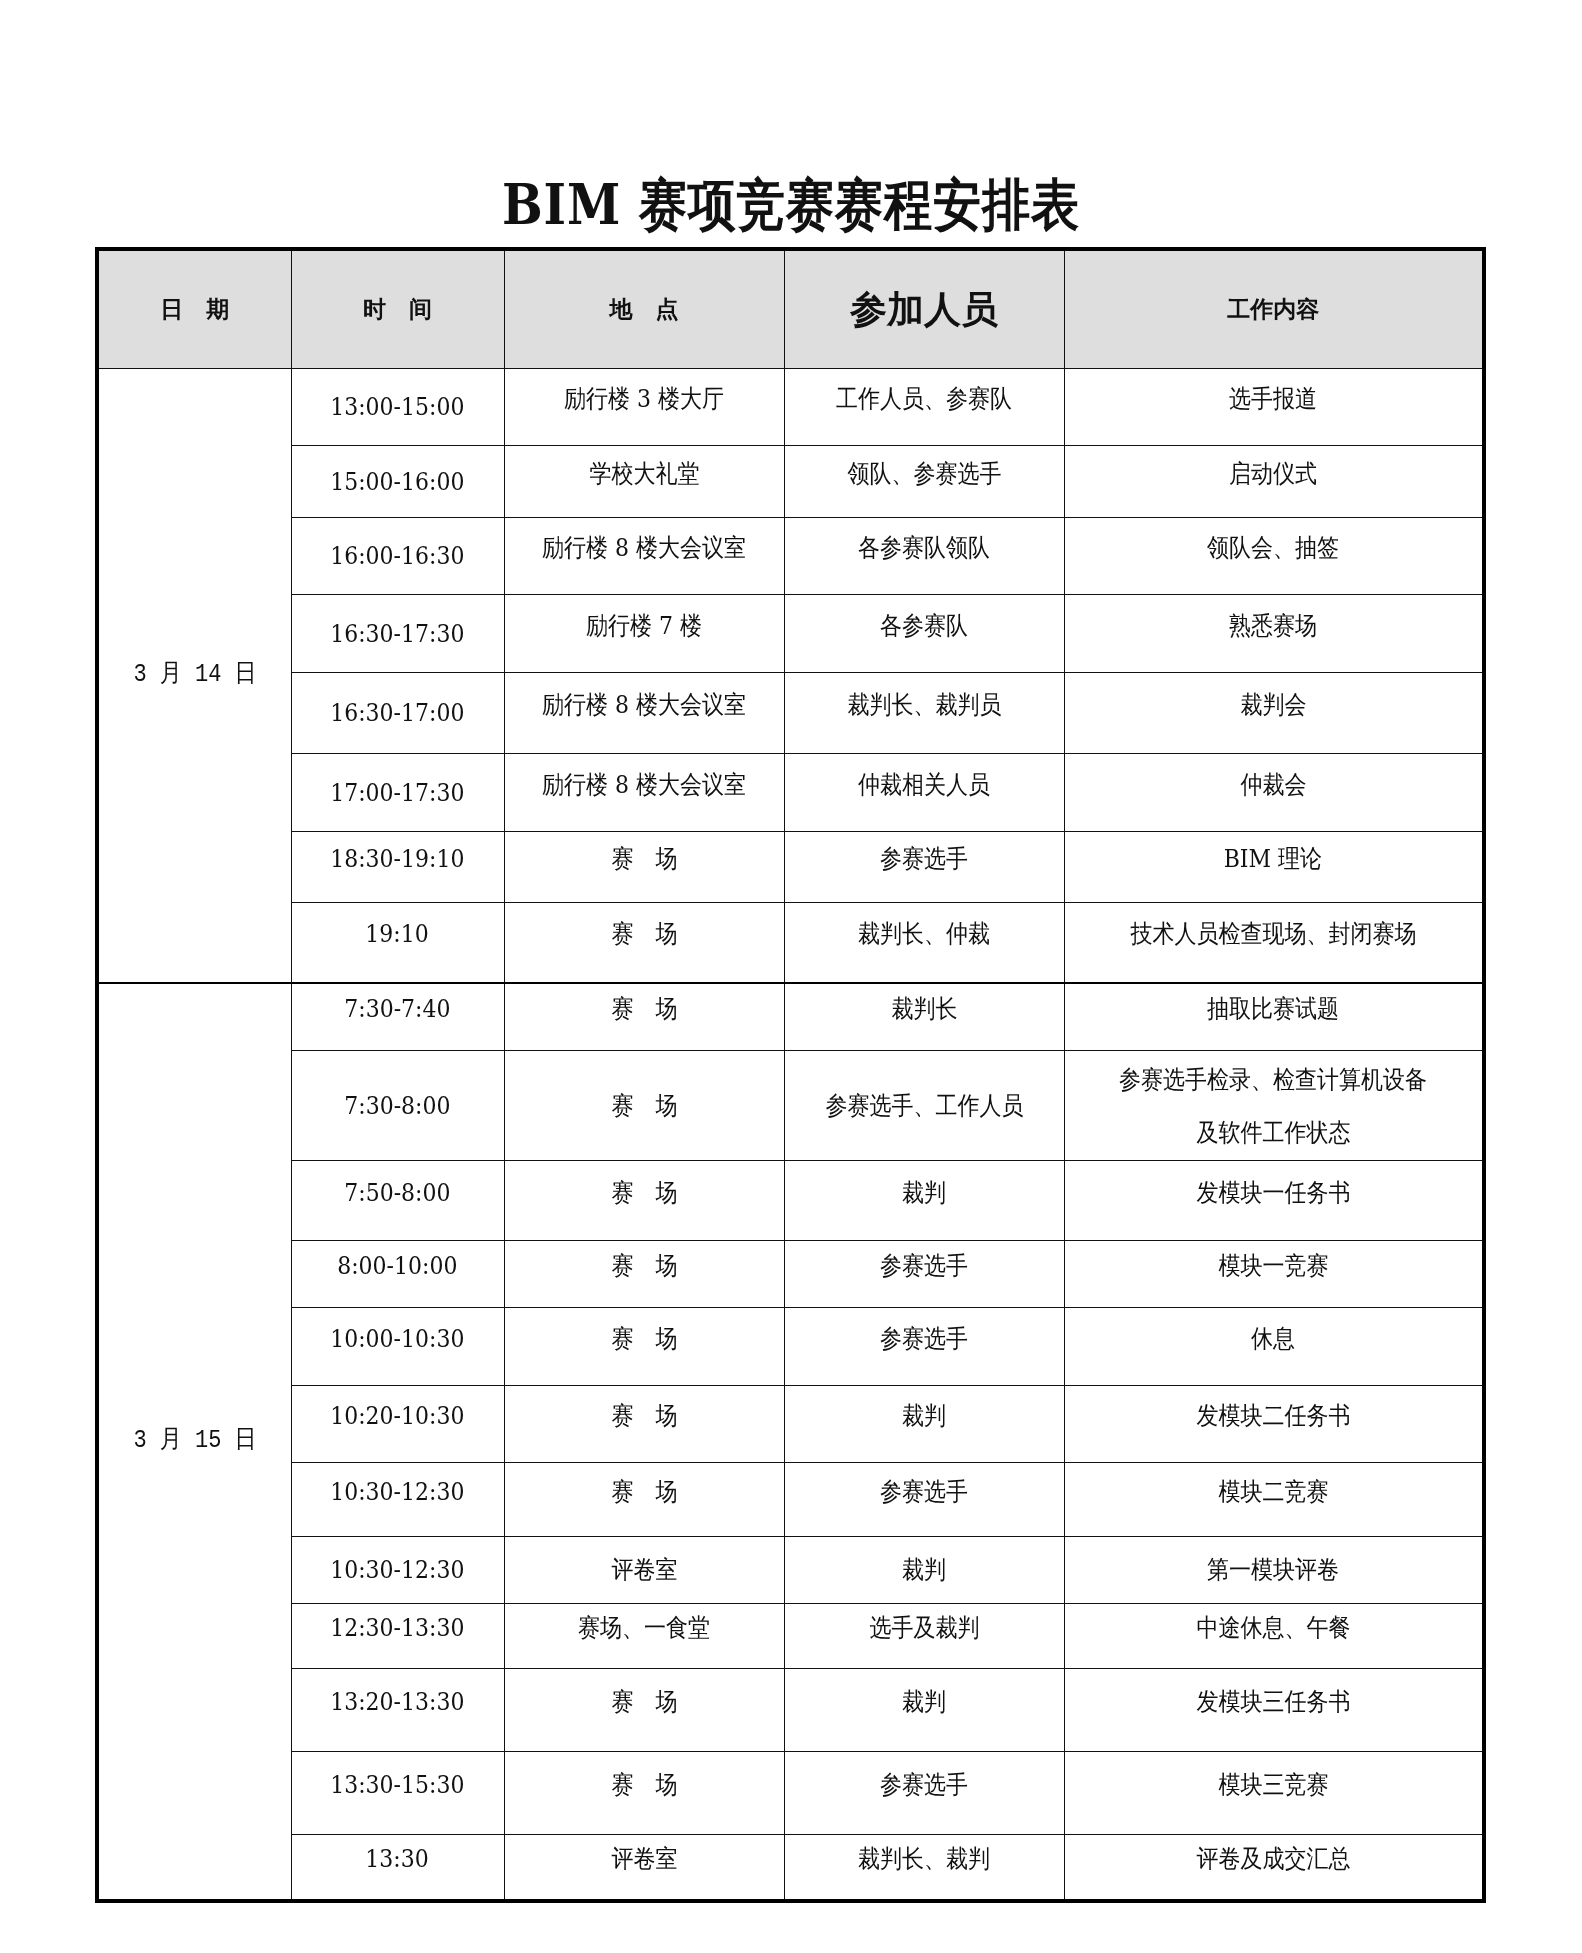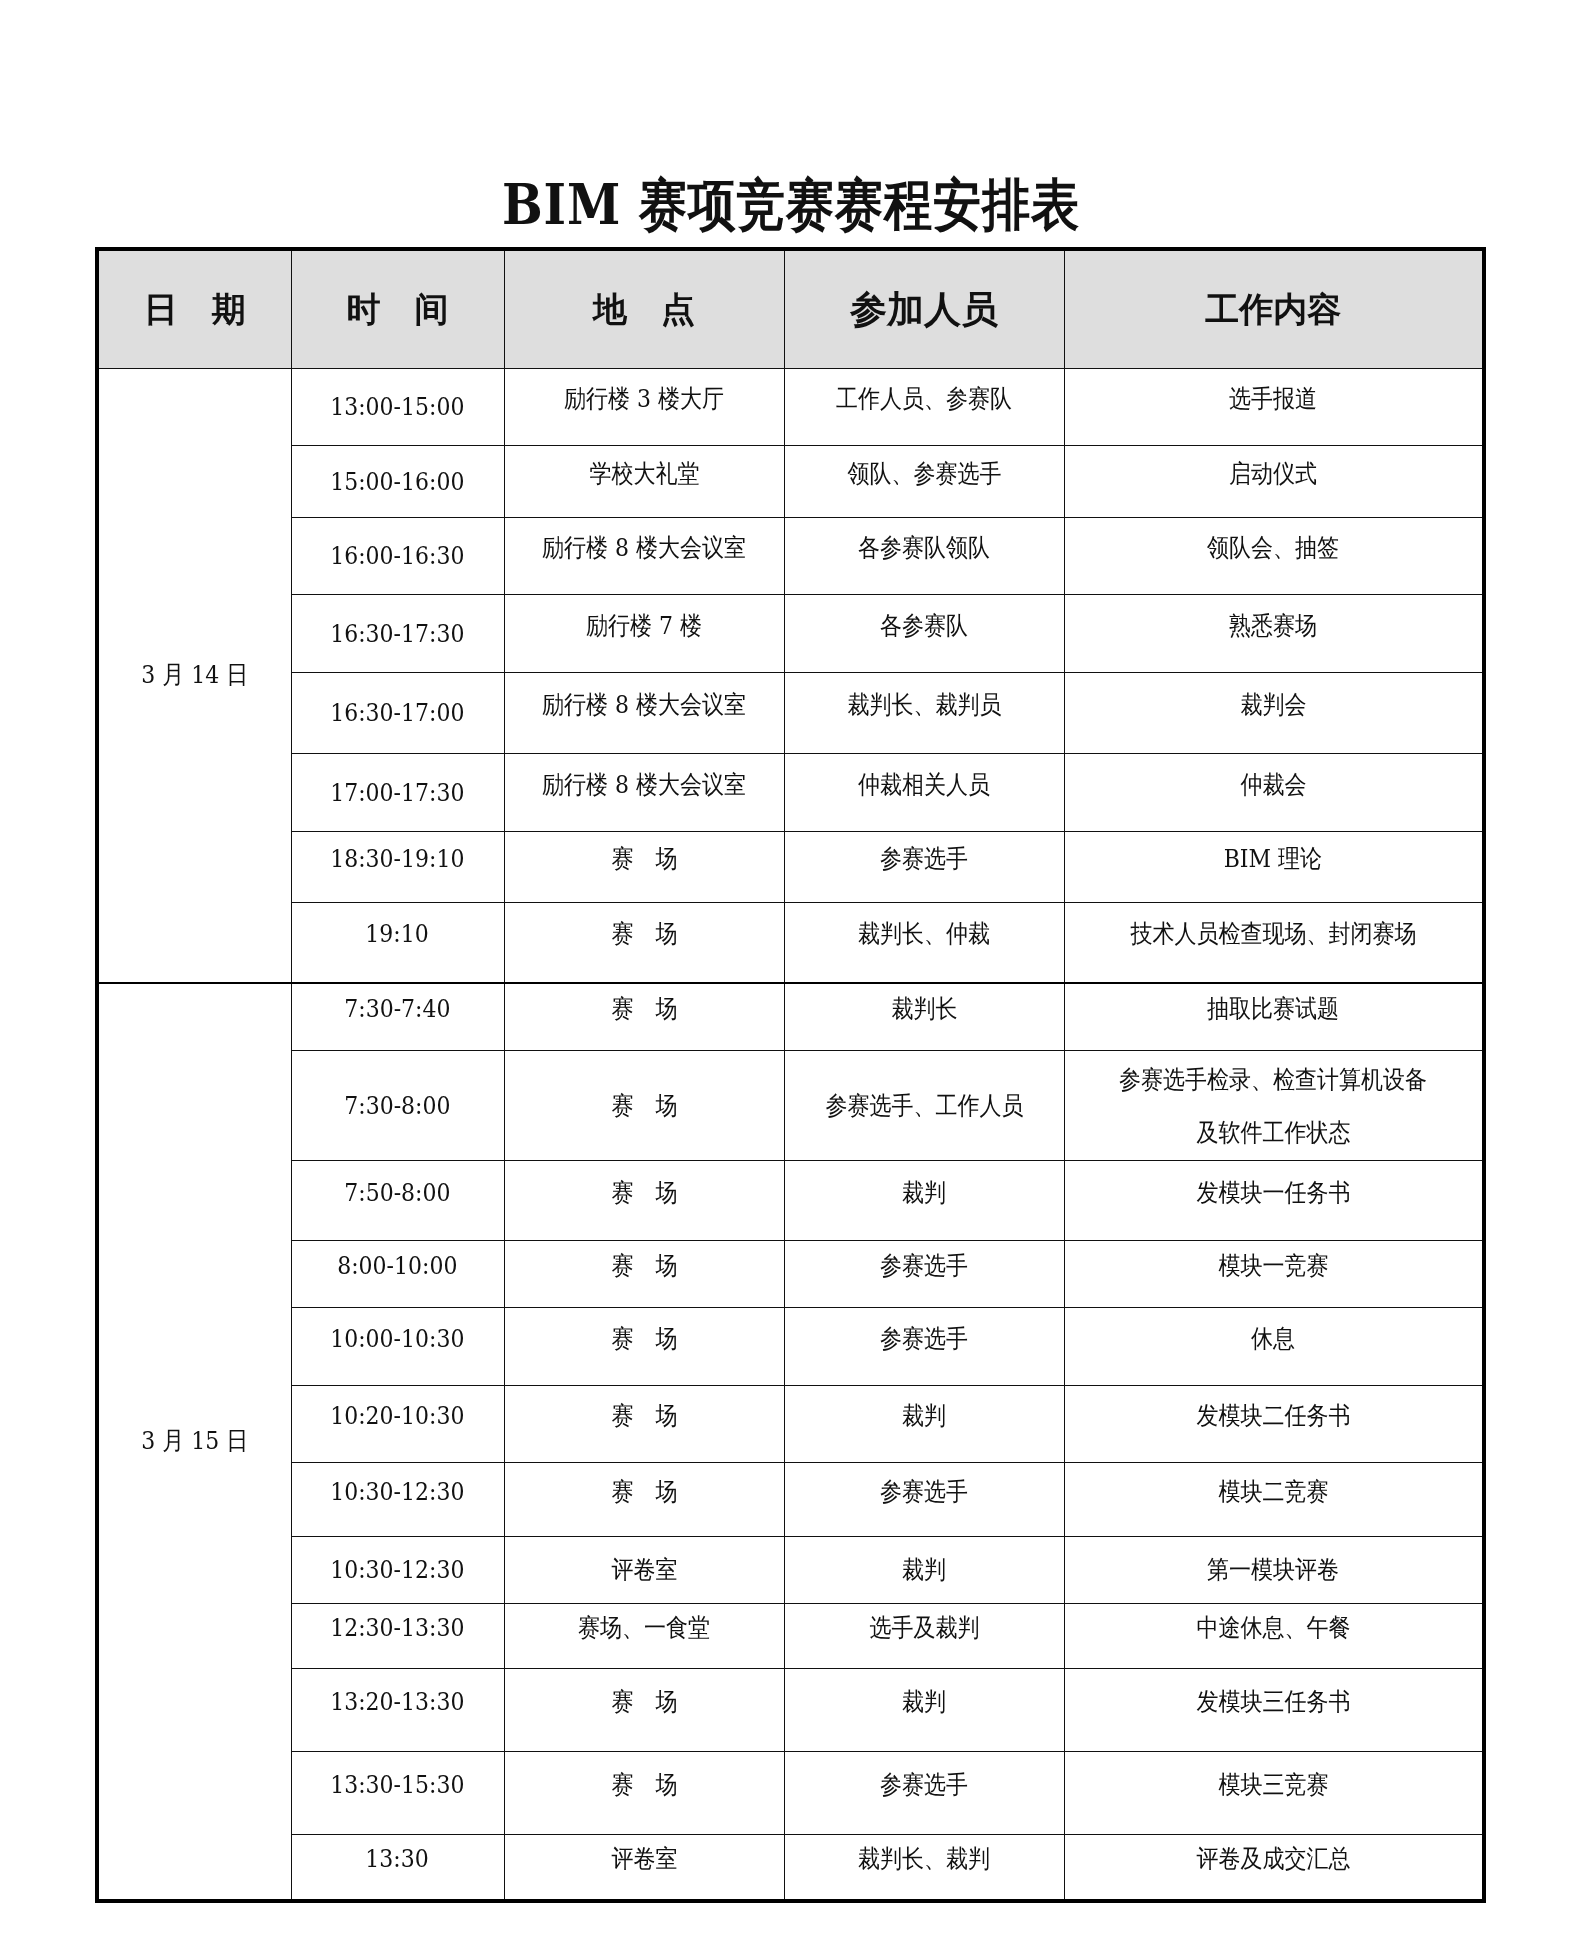--- a/index.html
+++ b/index.html
@@ -1,24 +1,24 @@
 <!DOCTYPE html>
 <html><head>
 <meta charset="utf-8">
 <style>
   html,body{margin:0;padding:0;background:#ffffff;}
   body{width:1582px;height:1953px;position:relative;overflow:hidden;font-family:"DejaVu Serif","Liberation Serif",serif;color:#111;}
   .title{position:absolute;left:0;width:1582px;top:168px;text-align:center;font-size:56px;font-weight:bold;letter-spacing:1px;font-family:"DejaVu Serif","Liberation Serif",serif;transform:scaleX(0.86);transform-origin:center;}
   table.sched{position:absolute;left:95px;top:247px;border-collapse:collapse;table-layout:fixed;width:1387px;}
   table.sched{border:4px solid #000;}
   td,th{border:1.5px solid #111;text-align:center;padding:0;font-weight:normal;}
-  th{background:#dedede;font-size:34px;height:117px;font-weight:bold;}
+  th{background:#dedede;font-size:23px;height:117px;font-weight:bold;}
   th.narrow{font-size:37px;}
   td{font-size:25px;vertical-align:middle;line-height:1.35;}
-  td.date{font-size:25px;}
+  td.date{font-size:25px;font-family:Liberation Mono, monospace;}
   td .t{display:inline-block;transform:scaleX(0.88);}
   .up{position:relative;top:-8px;}
   tr.sep td{border-top:2px solid #000;}
 </style>
 </head>
 <body>
 
 <div class="title">BIM 赛项竞赛赛程安排表</div>
 
 <table class="sched">

